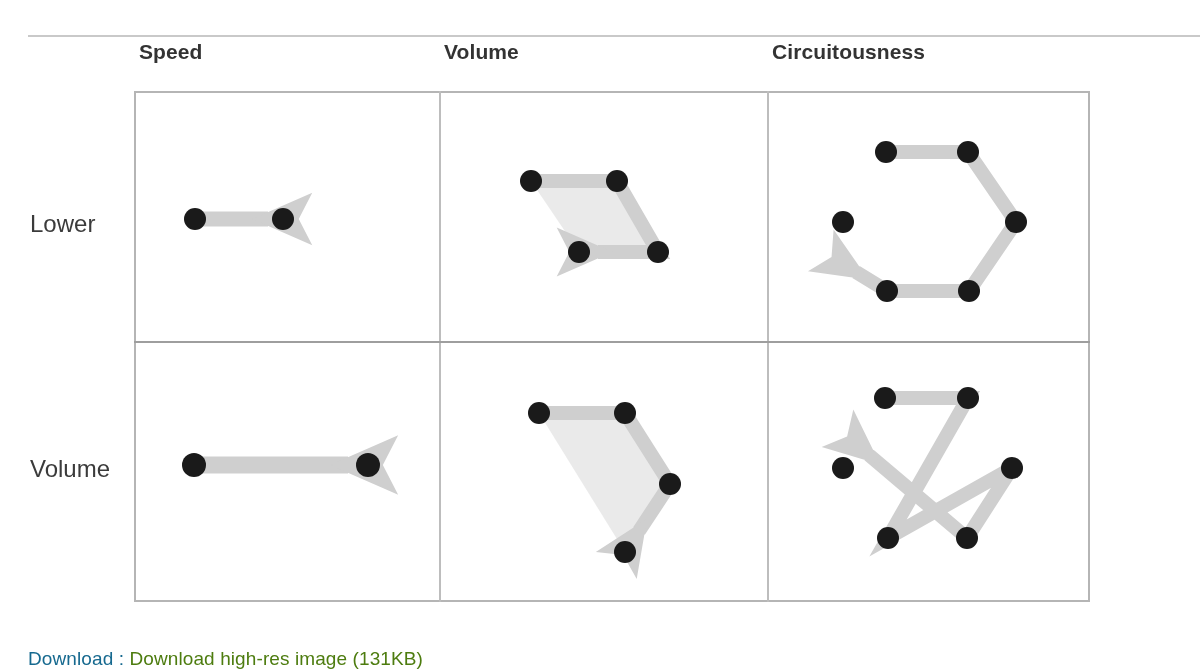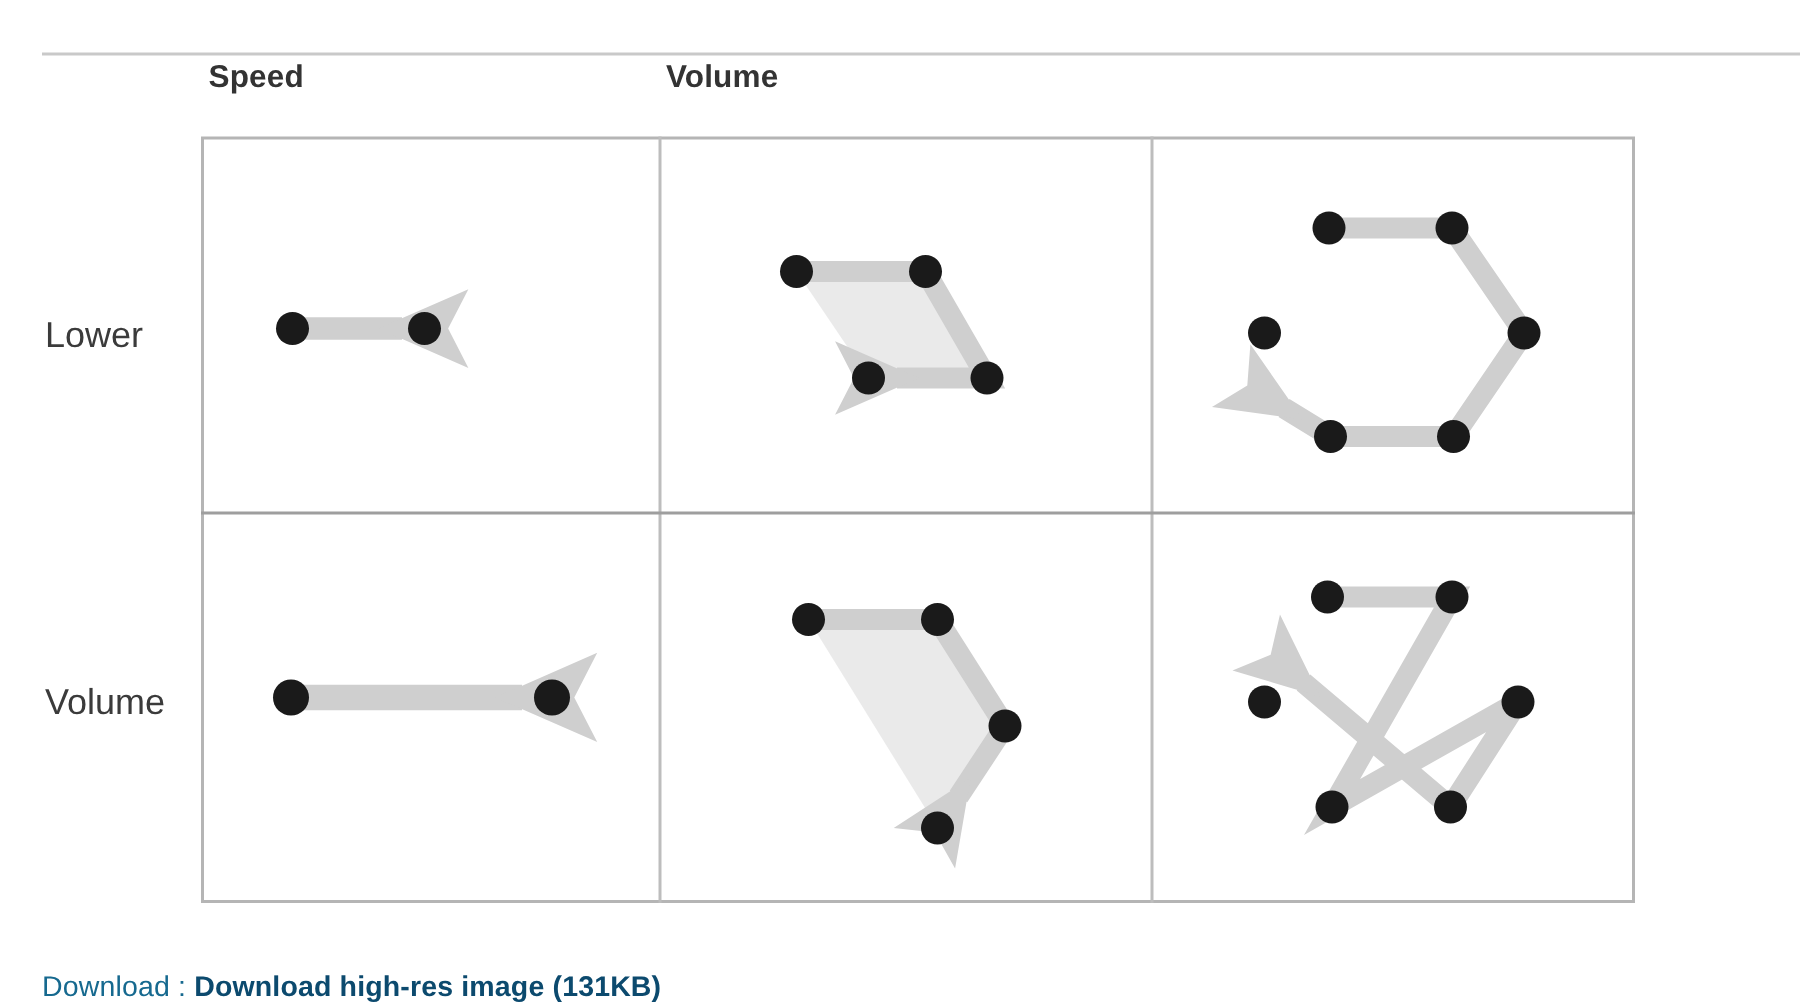--- a/index.html
+++ b/index.html
@@ -117,20 +117,21 @@
 </style>
 </head>
 <body>
 
 <div class="top-rule"></div>
 
 <div class="figure">
 
   <div class="col-header c0">Speed</div>
   <div class="col-header c1">Volume</div>
+  <div class="col-header c2">Circuitousness</div>
 
   <div class="row-label r0">Lower</div>
   <div class="row-label r1">Volume</div>
 
   <div class="grid-box"></div>
   <div class="grid-vline v1"></div>
   <div class="grid-vline v2"></div>
   <div class="grid-hline"></div>
 
   <svg class="diagram-layer" viewBox="0 0 1200 630" width="1200" height="630">
@@ -187,14 +188,14 @@
       <circle cx="888" cy="538" r="11" fill="#1a1a1a"></circle>
       <circle cx="1012" cy="468" r="11" fill="#1a1a1a"></circle>
       <circle cx="967" cy="538" r="11" fill="#1a1a1a"></circle>
       <circle cx="843" cy="468" r="11" fill="#1a1a1a"></circle>
     </g>
   </svg>
 
 </div>
 
 <div class="caption">
-  <span>Download</span><span class="sep"> : </span><a href="#" style="color:#0c4a6e;text-decoration:none;font-weight:bold;">Download high-res image (131KB)</a>
+  <span>Download</span><span class="sep"> : </span><a href="#" style="color:#4d7c0f;text-decoration:none;">Download high-res image (131KB)</a>
 </div>
 
 </body></html>

